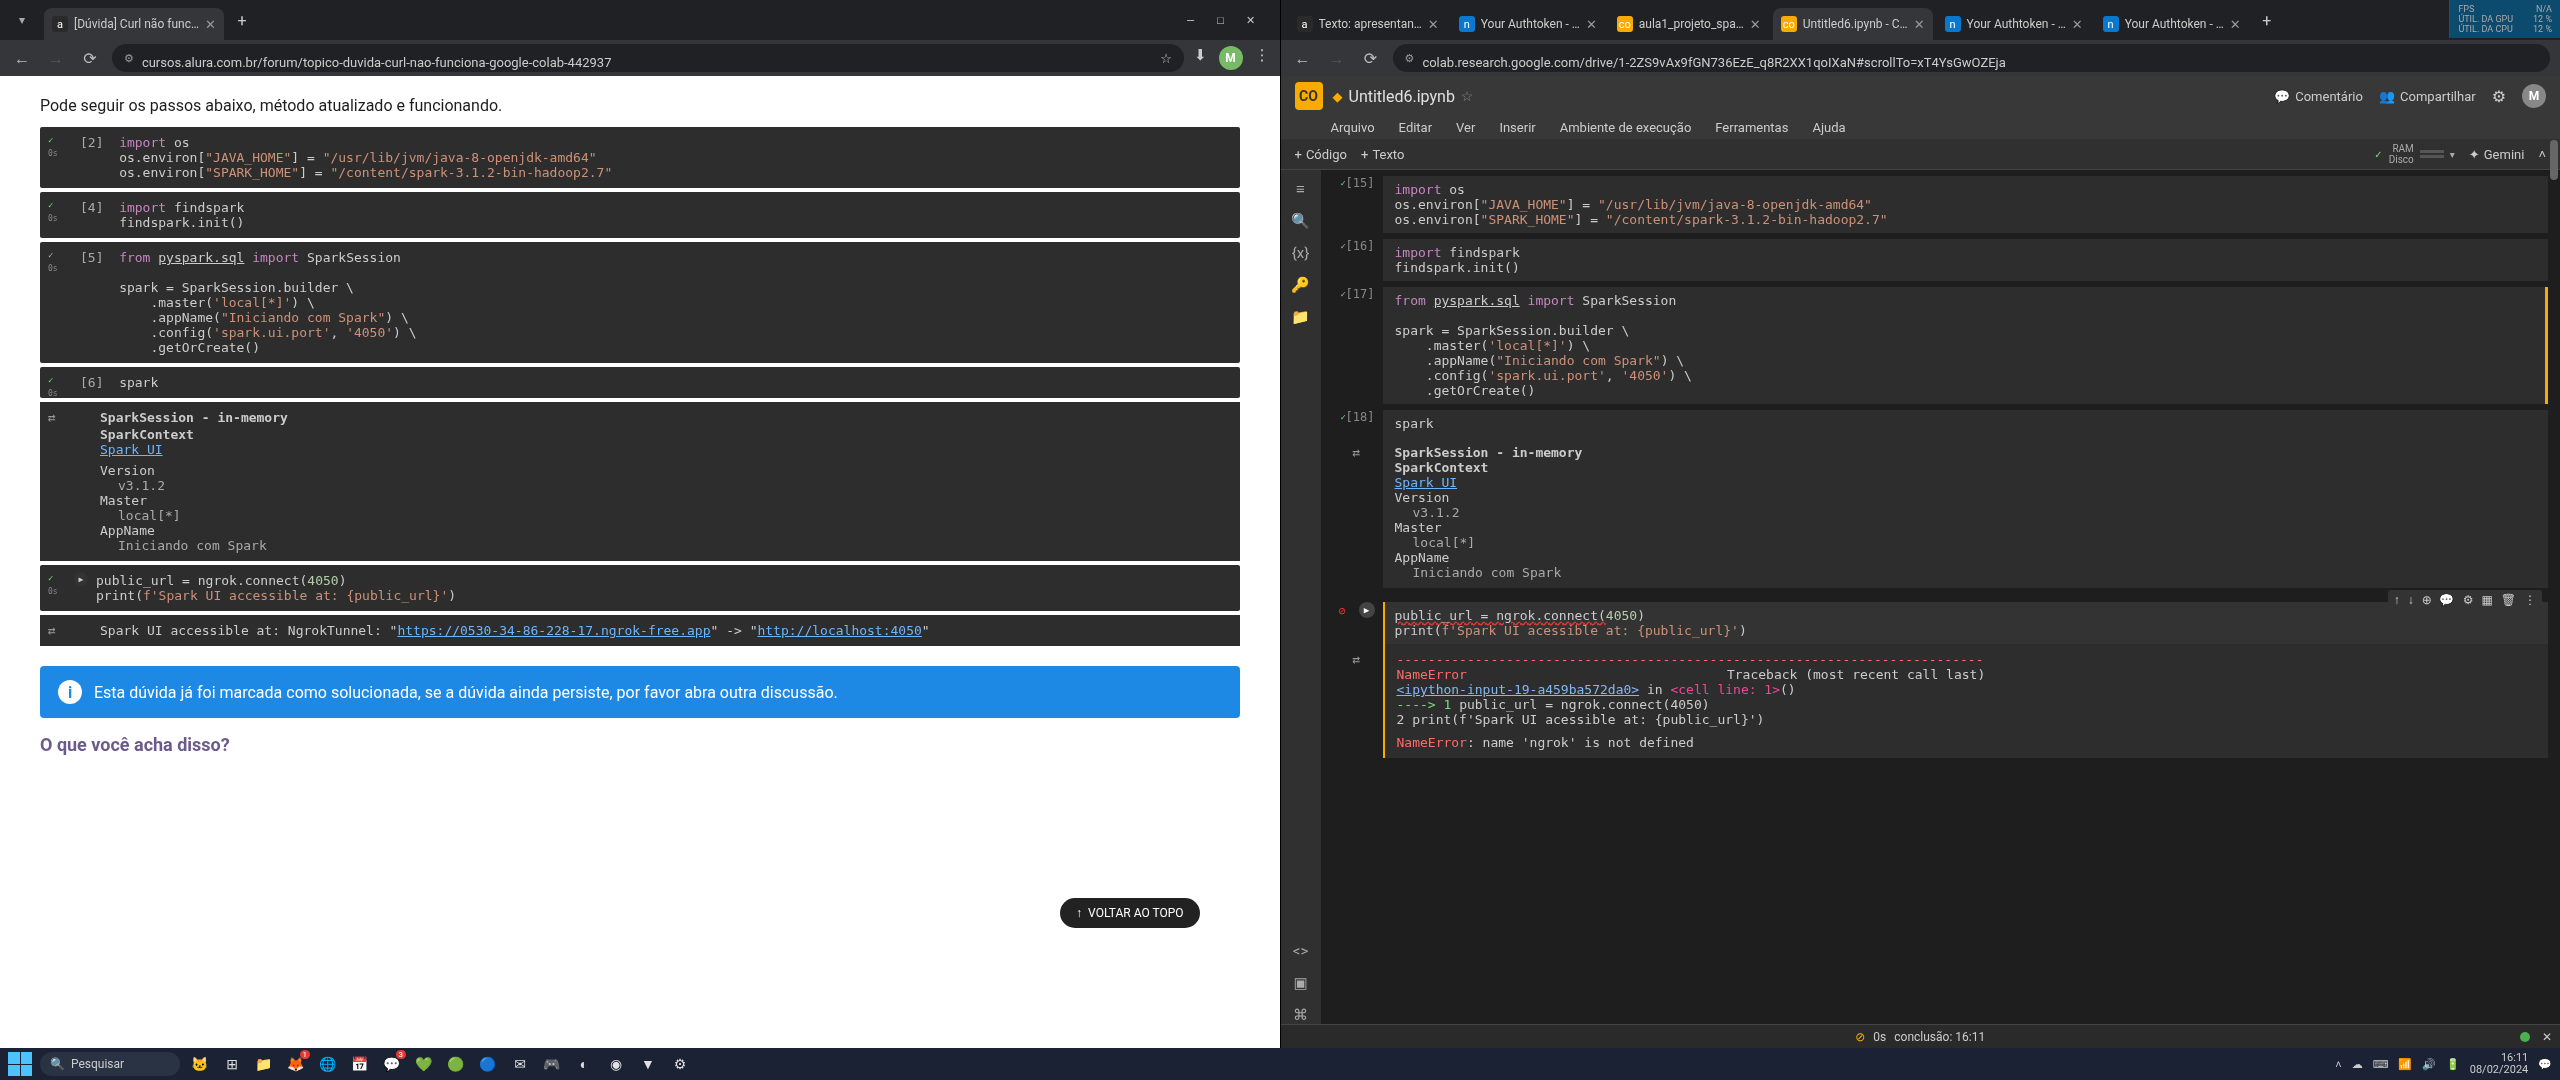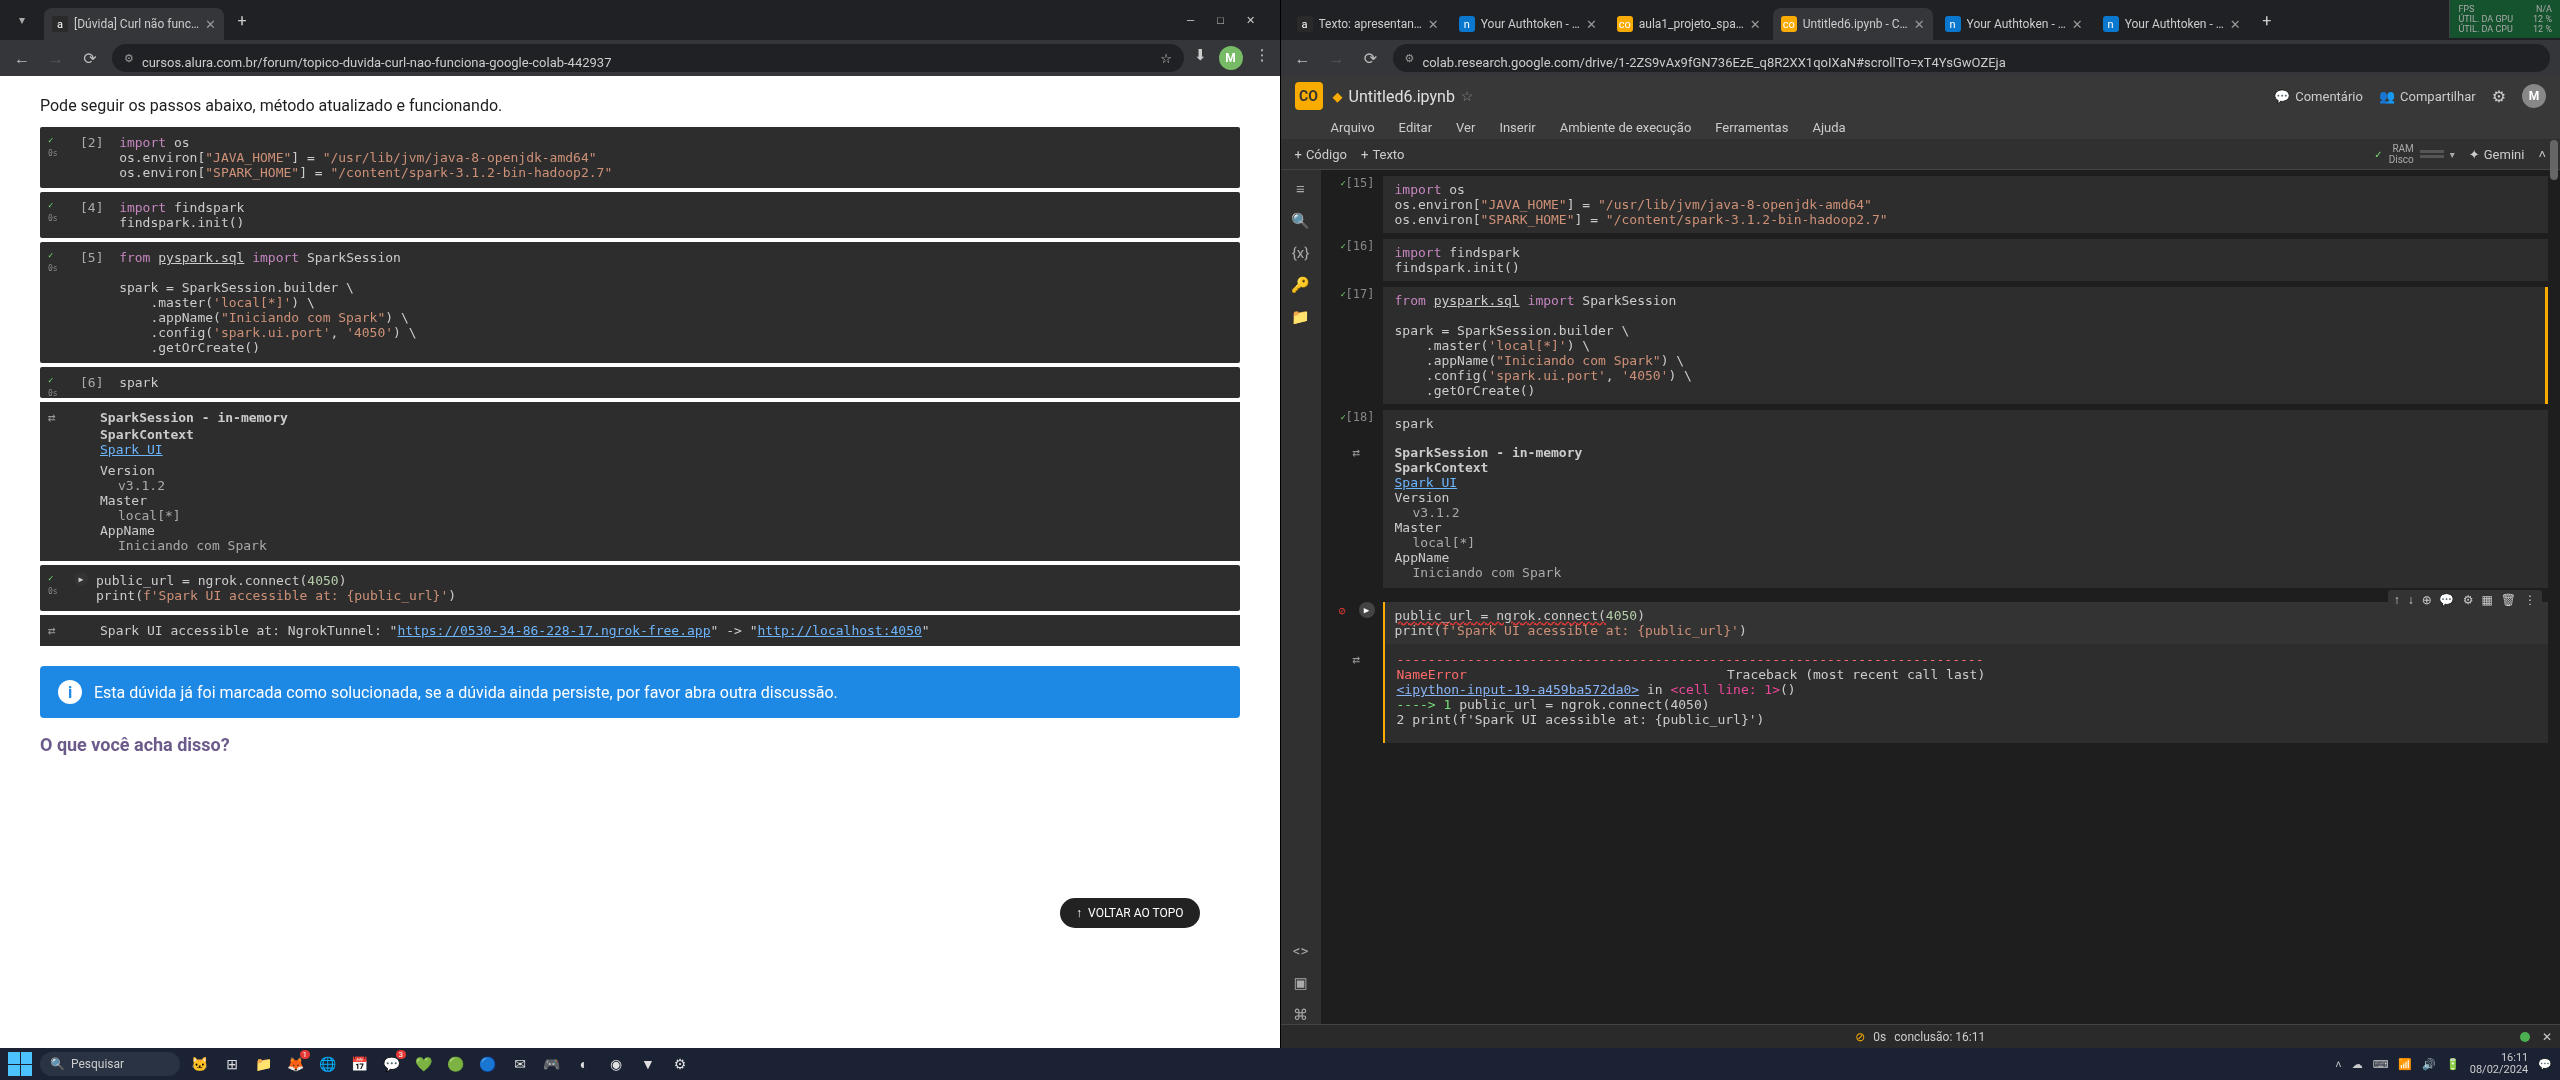--- a/index.html
+++ b/index.html
@@ -26,21 +26,21 @@
   .nav-btn { color: #bbb; font-size: 16px; width: 24px; text-align: center; }
   .nav-btn.disabled { color: #555; }
   .url-box { flex: 1; background: #202124; border-radius: 14px; height: 28px; display: flex; align-items: center; padding: 0 12px; gap: 8px; font-size: 13px; color: #ccc; }
   .url-box .lock { color: #999; font-size: 11px; }
   .url-box .url { flex: 1; white-space: nowrap; overflow: hidden; margin-top: 8px; }
   .addr-actions { display: flex; gap: 12px; color: #ccc; }
   .addr-actions span { font-size: 15px; }
   .avatar { width: 24px; height: 24px; border-radius: 50%; background: #7b6; display: flex; align-items: center; justify-content: center; font-size: 12px; font-weight: bold; color: #fff; }
 
   
-  .perf-box { position: absolute; top: 0; right: 0; background: #14532d; padding: 4px 8px; font-size: 9px; color: #aaa; z-index: 5; border-left: 1px solid #444; }
+  .perf-box { position: absolute; top: 0; right: 0; background: #0c4a6e; padding: 4px 8px; font-size: 9px; color: #aaa; z-index: 5; border-left: 1px solid #444; }
   .perf-box .row { display: flex; justify-content: space-between; gap: 20px; }
 
   
   .content-left { flex: 1; background: #fff; color: #333; overflow: hidden; position: relative; padding: 20px 40px; }
   .content-left .intro { color: #1d1d1f; font-size: 16px; margin-bottom: 12px; }
   .forum-cell { background: #2d2d2d; color: #ccc; margin-bottom: 4px; border-radius: 2px; font-family: 'Consolas', monospace; font-size: 13px; position: relative; padding: 8px 10px 8px 40px; }
   .forum-cell .gutter { position: absolute; left: 8px; top: 8px; color: #888; font-size: 12px; }
   .forum-cell .gutter .tick { color: #7d7; font-size: 9px; display: block; }
   .forum-cell .gutter .dur { color: #888; font-size: 8px; }
   .forum-cell .prompt { color: #aaa; }
@@ -422,20 +422,21 @@
 <span>print(</span><span class="kw-str">f'Spark UI acessible at: {public_url}'</span><span>)</span></div>
           </div>
           <div class="nb-out" style="border-left:2px solid #f9ab00">
             <span style="position:absolute;left:20px;color:#999">⇄</span>
             <div class="err-red">---------------------------------------------------------------------------</div>
             <div><span class="err-red">NameError</span><span style="display:inline-block;width:260px"></span><span>Traceback (most recent call last)</span></div>
             <div><span class="err-link">&lt;ipython-input-19-a459ba572da0&gt;</span><span> in </span><span style="color:#ec4899">&lt;cell line: 1&gt;</span><span>()</span></div>
             <div><span style="color:#7d7">----&gt; 1 </span><span>public_url = ngrok.connect(4050)</span></div>
             <div><span>      2 </span><span>print(f'Spark UI acessible at: {public_url}')</span></div>
             <div style="height:8px"></div>
+            <div><span class="err-red">NameError</span><span>: name 'ngrok' is not defined</span></div>
           </div>
         </div>
       </div>
     </div>
 
     <div class="colab-footer">
       <span class="warn">⊘</span>
       <span>0s</span>
       <span>conclusão: 16:11</span>
       <span class="ok"></span>

